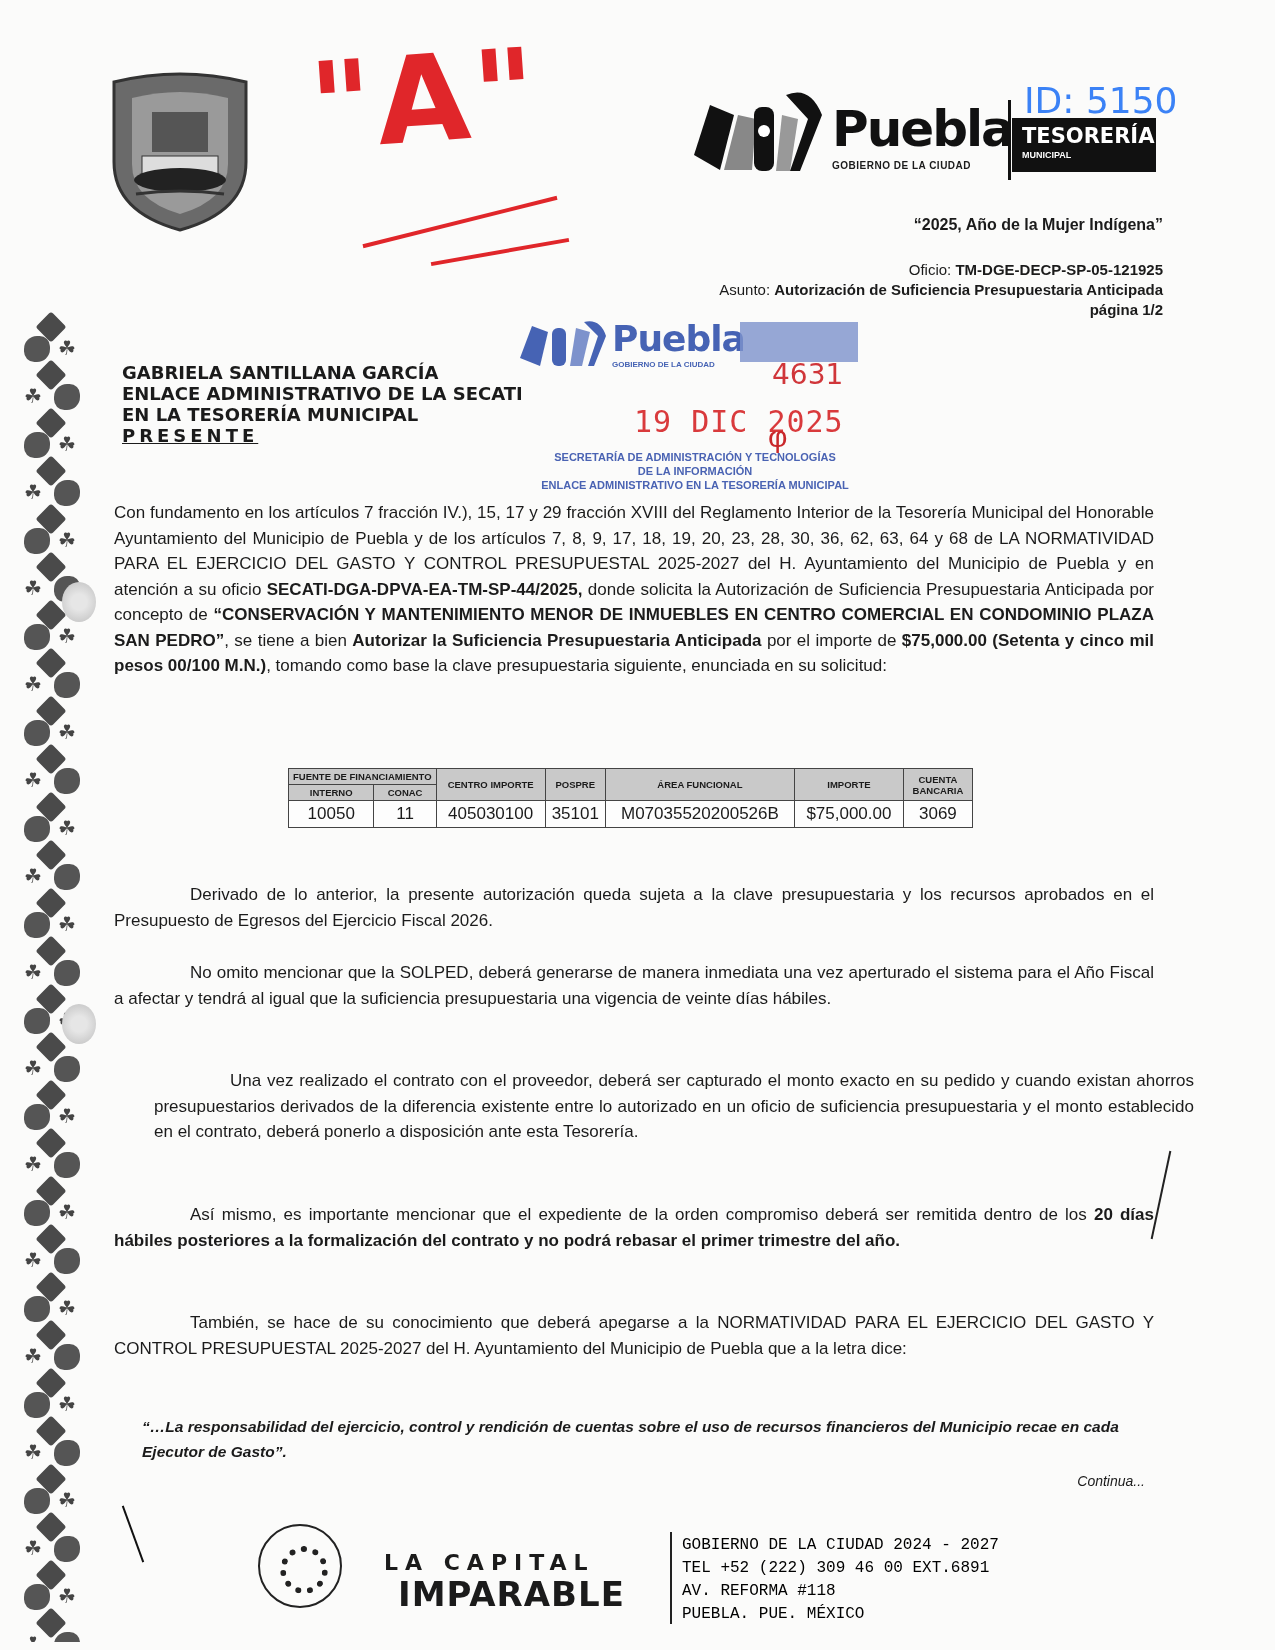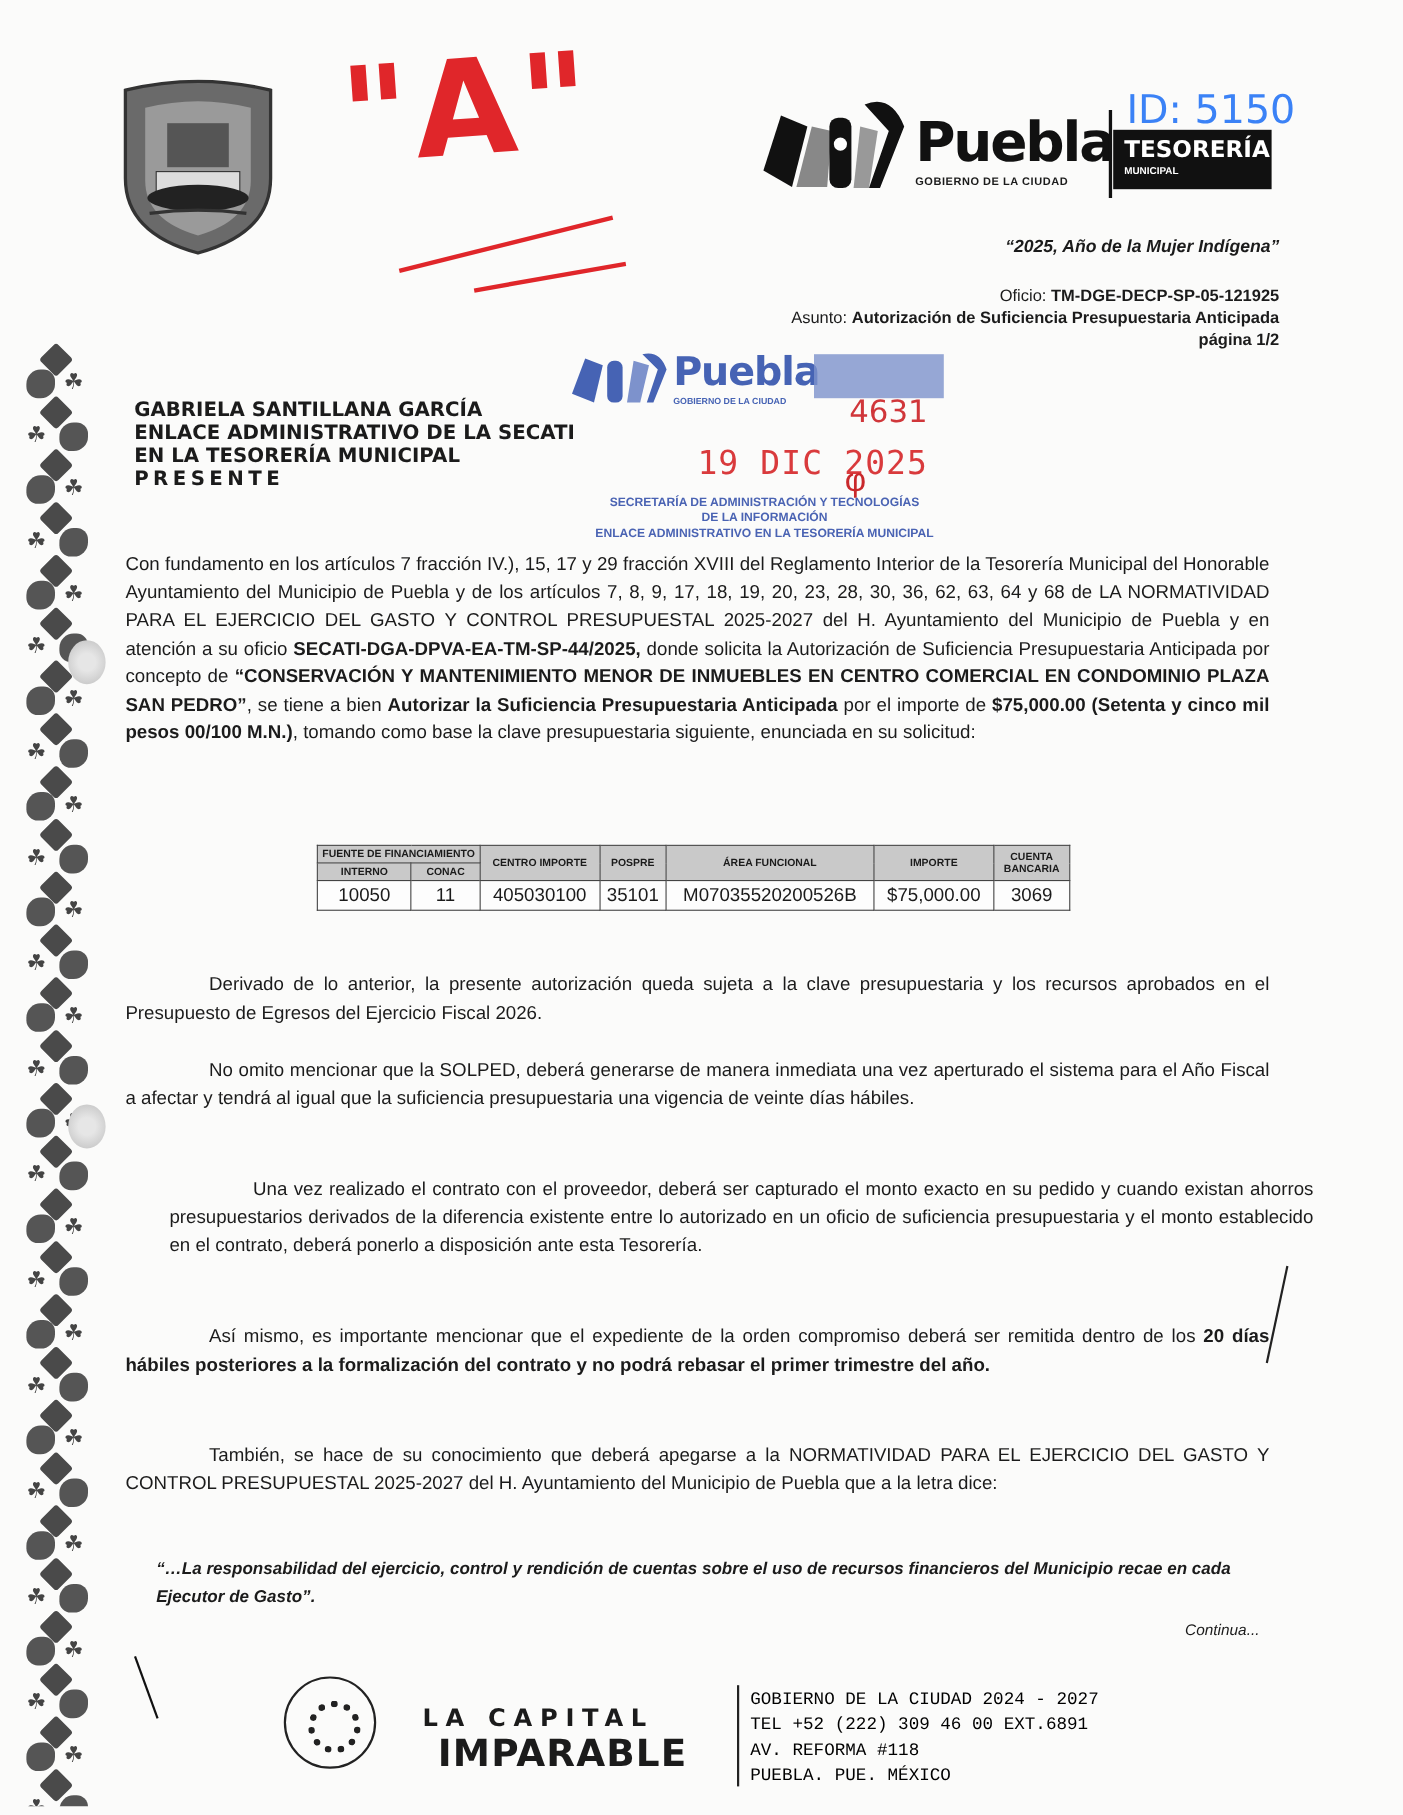--- a/index.html
+++ b/index.html
@@ -17,33 +17,33 @@
   .red-a{left:310px;top:30px;font-family:"DejaVu Sans",sans-serif;font-size:120px;color:#e0262a;font-weight:bold;transform:rotate(-4deg);letter-spacing:4px;}
   
   .logo{left:690px;top:85px;}
   .puebla-word{left:832px;top:100px;font-family:"DejaVu Sans",sans-serif;font-weight:bold;font-size:50px;letter-spacing:-2px;color:#111;}
   .gob-ciudad{left:832px;top:160px;font-size:10px;font-weight:bold;letter-spacing:0.5px;}
   .teso-box{left:1012px;top:118px;width:144px;height:54px;background:#111;color:#fff;}
   .teso-box .t1{position:absolute;left:10px;top:6px;font-size:21px;font-weight:bold;font-family:"DejaVu Sans",sans-serif;}
   .teso-box .t2{position:absolute;left:10px;top:32px;font-size:9px;font-weight:bold;}
   .teso-bar{left:1008px;top:100px;width:3px;height:80px;background:#111;}
   .hand-id{left:1024px;top:80px;font-size:36px;color:#3b82f6;font-family:"DejaVu Sans",sans-serif;}
-  .year-motto{right:112px;top:216px;font-size:16px;font-weight:bold;font-style:italic;}
+  .year-motto{right:112px;top:216px;font-size:16px;font-weight:bold;}
   .oficio{right:112px;top:260px;font-size:15px;text-align:right;line-height:20px;}
   .oficio b{font-weight:bold;}
   .stamp-puebla{left:612px;top:318px;font-size:36px;font-weight:bold;color:#4663b4;font-family:"DejaVu Sans",sans-serif;letter-spacing:-1px;}
   .stamp-gob{left:612px;top:360px;font-size:8px;font-weight:bold;color:#4663b4;}
   .stamp-box{left:740px;top:322px;width:118px;height:40px;background:#7d92cc;opacity:.8;}
   .stamp-num{left:772px;top:358px;font-size:28px;color:#d0363a;font-family:"DejaVu Sans",sans-serif;}
   .stamp-date{left:634px;top:404px;font-size:30px;color:#d93a3c;font-family:"DejaVu Sans Mono",monospace;letter-spacing:1px;}
   .stamp-mark{left:768px;top:420px;font-size:30px;color:#c9282b;}
   .stamp-lines{left:520px;top:450px;width:350px;text-align:center;color:#4a63b3;font-size:11px;font-weight:bold;line-height:14px;}
   
   .addressee{left:122px;top:362px;font-size:18px;font-weight:bold;line-height:21px;font-family:"DejaVu Sans",sans-serif;}
-  .addressee .presente{letter-spacing:4px;}
+  .addressee .presente{letter-spacing:4px;text-decoration:underline;}
   
   .para{left:114px;width:1040px;font-size:17px;line-height:25.5px;text-align:justify;font-family:"Liberation Sans",sans-serif;}
   .indent{text-indent:76px;}
   .para b{font-weight:bold;}
   
   table.clave{position:absolute;left:288px;top:768px;border-collapse:collapse;font-size:17px;}
   table.clave th{background:#c9c9c9;font-size:9.5px;font-weight:bold;border:1px solid #444;padding:2px 4px;line-height:11px;}
   table.clave td{border:1px solid #444;padding:3px 6px;text-align:center;background:#fdfdfd;}
   .quote{left:142px;top:1414px;width:1010px;font-size:15.5px;font-weight:bold;font-style:italic;line-height:25px;}
   .continua{right:130px;top:1473px;font-size:14px;font-style:italic;}

